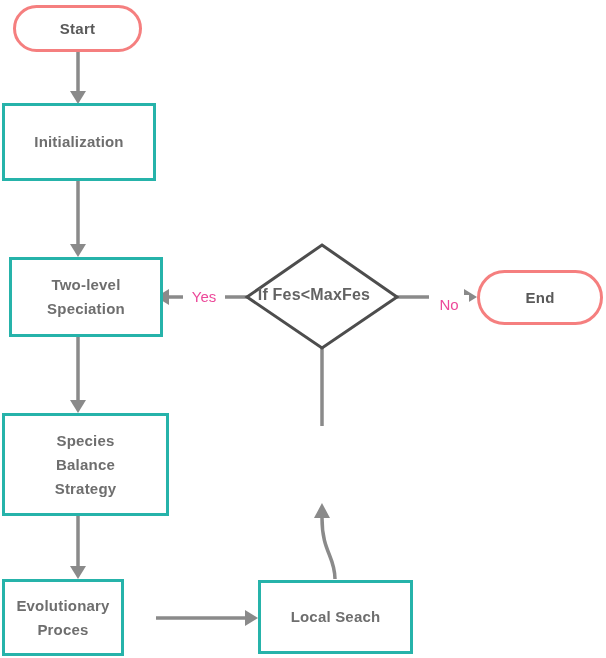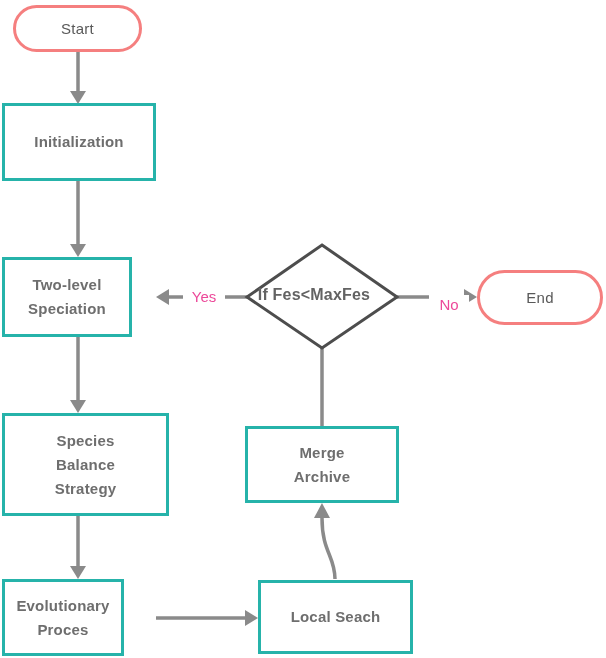--- a/index.html
+++ b/index.html
@@ -36,27 +36,27 @@
     color: #6e6e6e;
     letter-spacing: 0.2px;
     white-space: pre-line;
   }
   .process {
     border: 3px solid #26b3aa;
   }
   .terminator {
     border: 3px solid #f57f7f;
     border-radius: 28px;
-    font-weight: 400;
+    font-weight: 700;
     color: #595959;
     letter-spacing: 0.3px;
   }
   .node-start          { left: 13px;  top: 5px;   width: 129px; height: 47px; }
   .node-initialization { left: 2px;   top: 103px; width: 154px; height: 78px; }
-  .node-two-level      { left: 2px;   top: 257px; width: 130px; height: 80px; }
+  .node-two-level      { left: 9px;   top: 257px; width: 154px; height: 80px; }
   .node-species        { left: 2px;   top: 413px; width: 167px; height: 103px; }
   .node-evolutionary   { left: 2px;   top: 579px; width: 122px; height: 77px; }
   .node-local-search   { left: 258px; top: 580px; width: 155px; height: 74px; }
   .node-merge-archive  { left: 245px; top: 426px; width: 154px; height: 77px; }
   .node-end            { left: 477px; top: 270px; width: 126px; height: 55px; }
   .diamond-label {
     position: absolute;
     left: 244px;
     top: 286px;
     width: 140px;
@@ -130,24 +130,20 @@
 
   <div class="node process node-evolutionary">
     <span>Evolutionary
 Proces</span>
   </div>
 
   <div class="node process node-local-search">
     <span>Local Seach</span>
   </div>
 
-  <div class="node process node-merge-archive">
-    <span>Merge
-Archive</span>
-  </div>
 
   <div class="diamond-label">If Fes&lt;MaxFes</div>
 
   <div class="node terminator node-end">
     <span>End</span>
   </div>
 
   <div class="edge-label edge-label-yes">Yes</div>
   <div class="edge-label edge-label-no">No</div>
 

